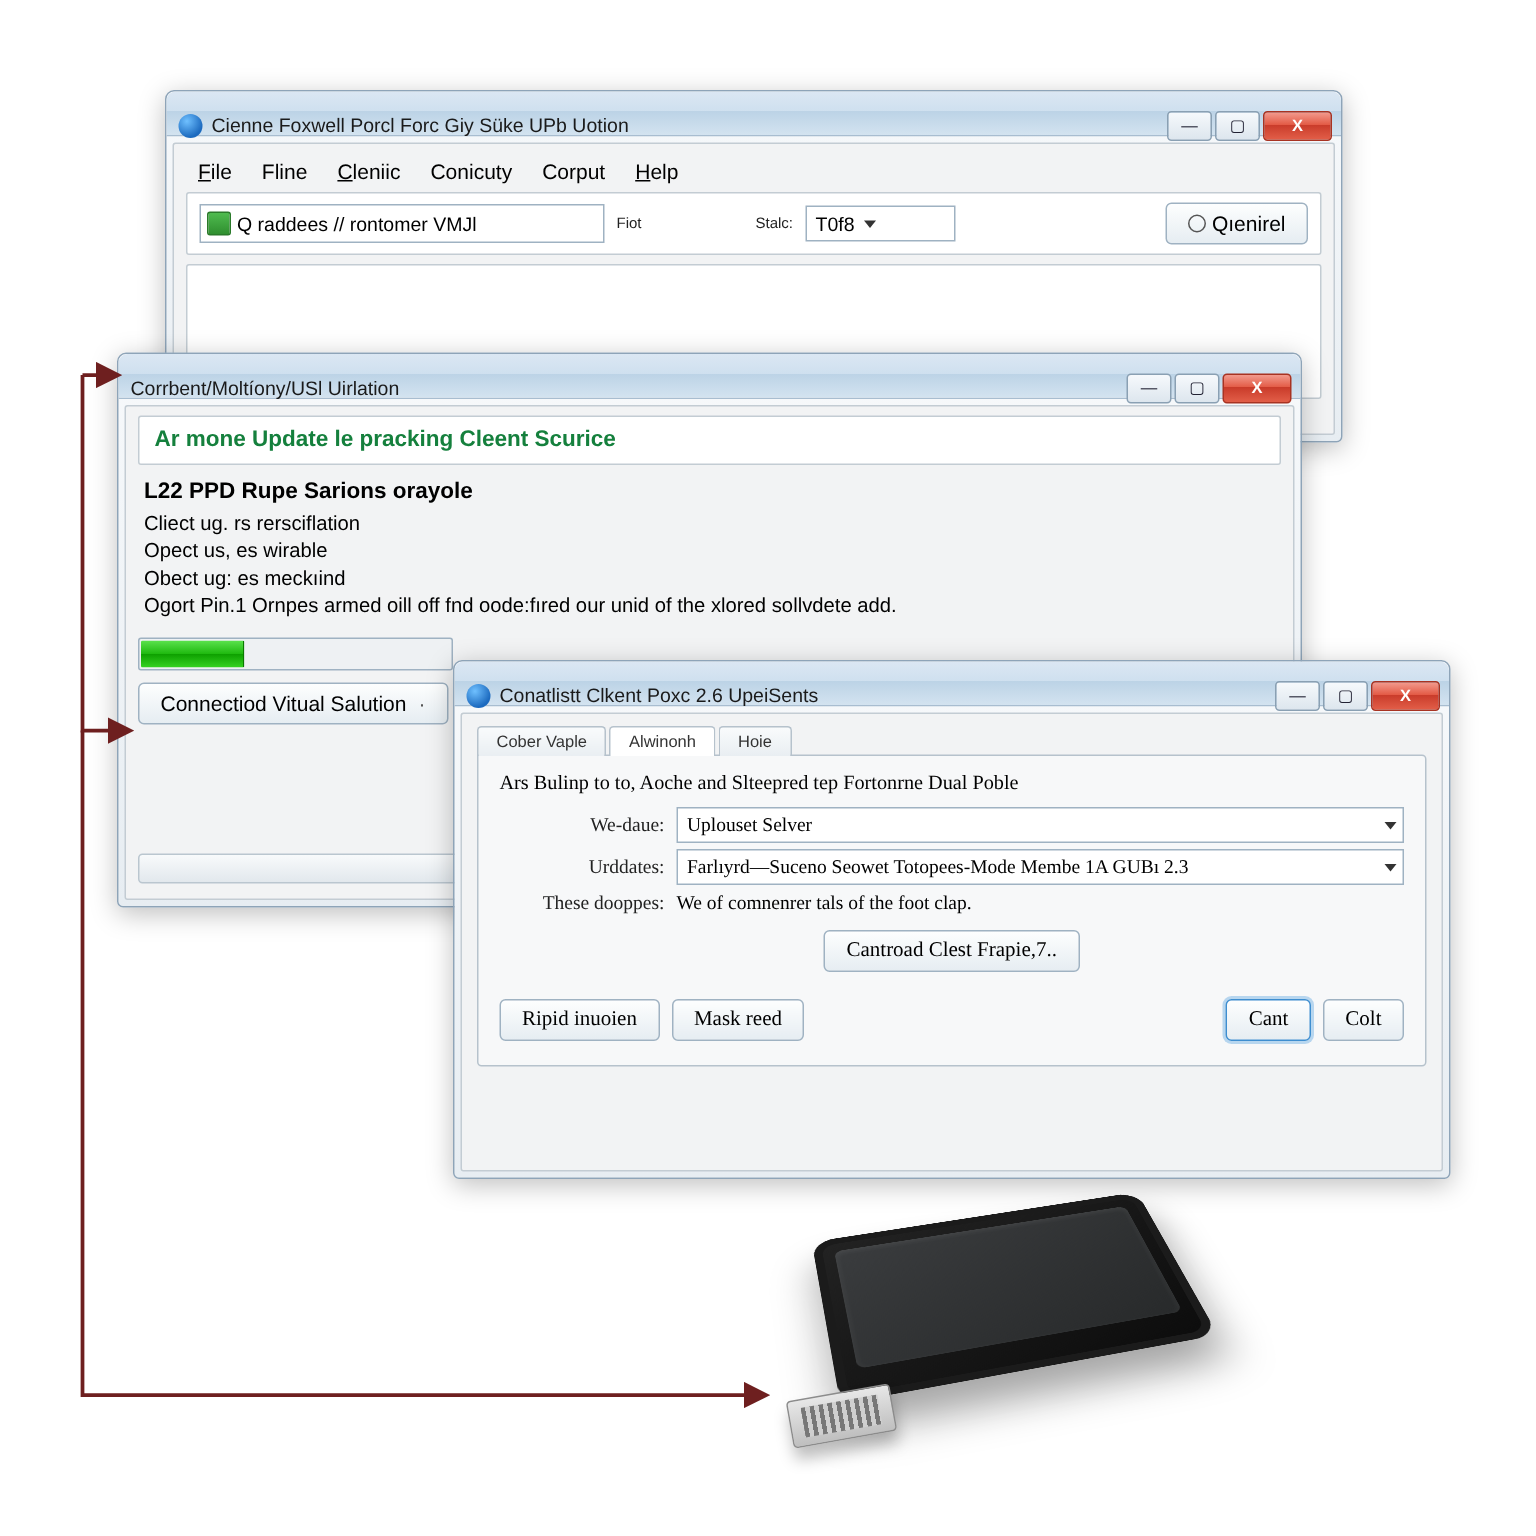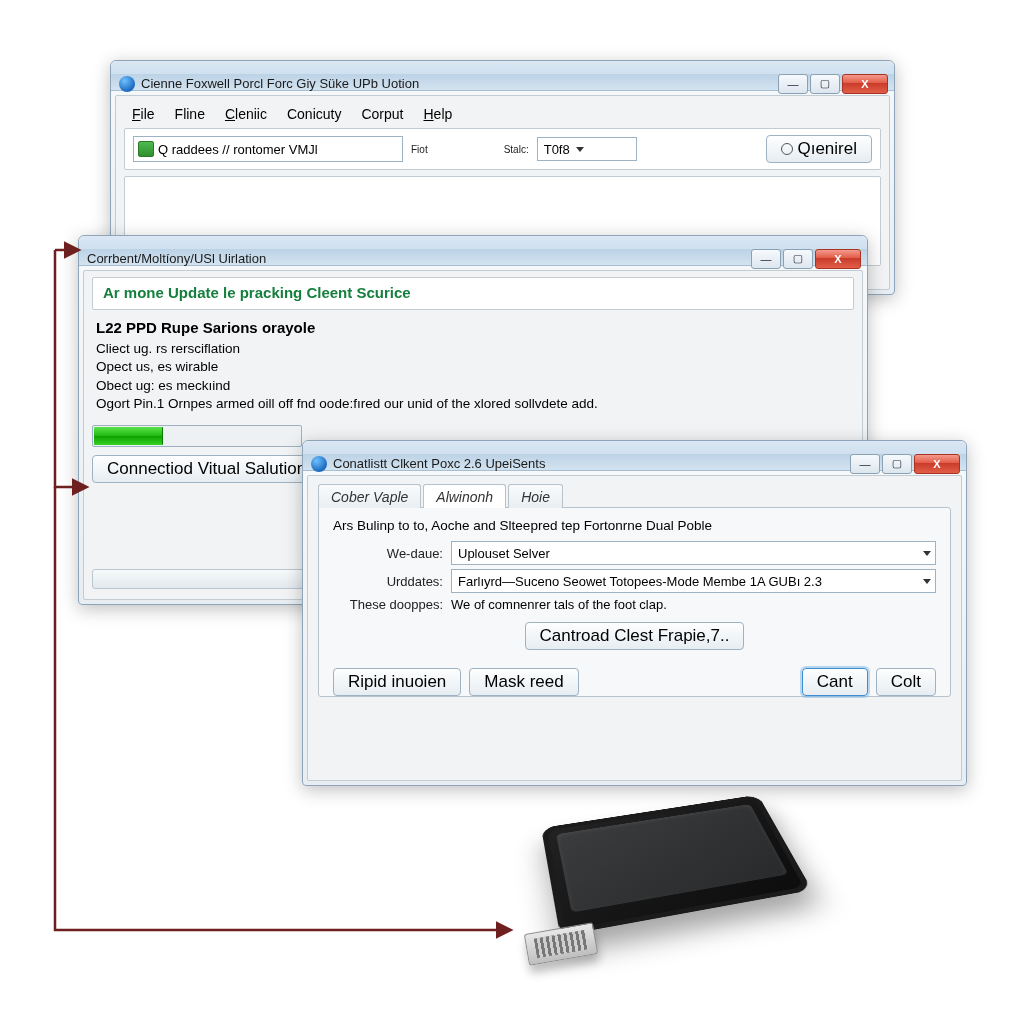--- a/index.html
+++ b/index.html
@@ -115,21 +115,21 @@
     border-right: 4px solid transparent;
     border-top: 5px solid #333;
   }
   .btn {
     height: 28px;
     padding: 0 14px;
     border: 1px solid #9fb2c2;
     border-radius: 4px;
     background: linear-gradient(#fdfefe,#e6edf2);
     display: inline-flex; align-items: center; gap: 4px;
-    font-size: 17px;
+    font-size: 14px;
   }
   .btn.primary {
     border-color: #3e8ed0;
     box-shadow: 0 0 0 2px rgba(120,180,230,.5);
   }
   .wide-empty {
     margin-top: 6px;
     height: 90px;
     background: #fff;
     border: 1px solid #c3ccd3;
@@ -177,35 +177,35 @@
   .tabstrip3 {
     display: flex; align-items: flex-end;
     margin-bottom: -1px;
   }
   .tab {
     padding: 4px 12px 3px;
     border: 1px solid #b6c2cc;
     border-bottom: none;
     background: linear-gradient(#f9fbfc,#e9eef2);
     border-radius: 3px 3px 0 0;
-    font-size: 14px;
+    font-size: 11px;
     margin-right: 2px;
     color: #333;
-    font-style: italic;
   }
   .tab.active {
     background: #fff;
     position: relative;
     z-index: 2;
   }
   .tabbody {
     border: 1px solid #b6c2cc;
     background: #f7f8f9;
-    padding: 10px 14px 0;
+    padding: 10px 14px 16px;
     border-radius: 0 3px 3px 3px;
+    font-family: Liberation Serif, serif;
   }
   .formrow { display: flex; align-items: center; margin: 4px 0; gap: 8px; font-size: 13px; }
   .formrow .flab { width: 110px; text-align: right; color: #222; }
   .wideSelect { flex: 1; }
   .centerbtn { display: flex; justify-content: center; margin-top: 10px; }
   .footerbtns {
     margin-top: 18px;
     display: flex; gap: 8px;
   }
   .footerbtns .spacer { flex: 1; }

